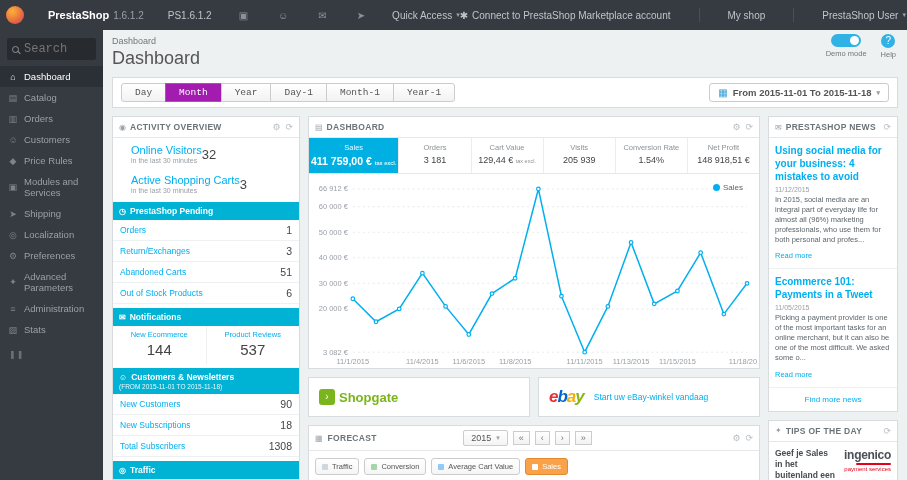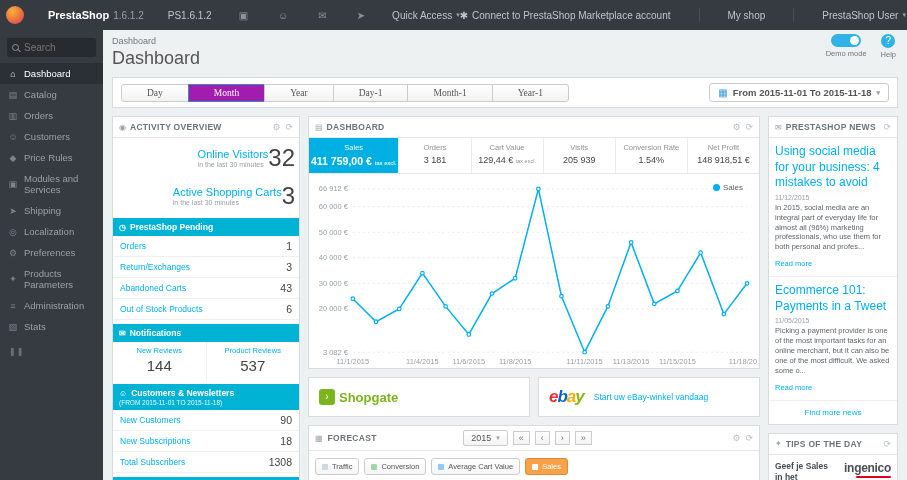--- a/index.html
+++ b/index.html
@@ -19,21 +19,21 @@
   .tb-icon { font-size:10px; color:#8b9197; margin:0 3px; cursor:pointer; }
   .caret { font-size:7px; color:#9aa0a6; }
   .avatar { width:15px; height:15px; background:linear-gradient(135deg,#e0a467,#8a5a2b); border-radius:2px; }
   .tb-sep { width:1px; height:14px; background:#4a4f57; margin:0 4px; }
 
   
   .sidebar { position:fixed; top:30px; left:0; width:103px; bottom:0; background:#363a41; z-index:10; }
   .search-box { margin:8px 7px 6px; display:flex; align-items:center; background:#272b30; border-radius:2px; padding:4px 5px; gap:5px; }
   .mag { width:7px; height:7px; border:1px solid #8b9197; border-radius:50%; position:relative; display:inline-block; flex:none; }
   .mag::after { content:""; position:absolute; width:4px; height:1px; background:#8b9197; transform:rotate(45deg); right:-3px; bottom:-1px; }
-  .search-box input { background:transparent; border:0; outline:none; color:#ccc; font-size:10px; width:68px; font-family:Liberation Sans, sans-serif; }
+  .search-box input { background:transparent; border:0; outline:none; color:#ccc; font-size:12px; width:68px; font-family:Liberation Mono, monospace; }
   .menu { list-style:none; }
   .menu li { display:flex; align-items:center; gap:6px; padding:5px 8px; font-size:9.5px; color:#9ba0a6; cursor:pointer; }
   .menu li .mi { font-size:9px; width:10px; text-align:center; color:#7d838a; flex:none; }
   .menu li.active { background:#2b3036; color:#fff; }
   .menu li.active .mi { color:#fff; }
   .collapse-btn { color:#6a7077; font-size:8px; padding:10px 9px; letter-spacing:1px; cursor:pointer; }
 
   
   .main { position:absolute; left:103px; top:30px; right:0; bottom:0; padding:4px 9px; overflow:hidden; }
   .page-head { position:relative; padding:2px 0 8px; }
@@ -41,44 +41,44 @@
   .title { font-size:18px; font-weight:normal; color:#555; margin-top:2px; }
   .head-tools { position:absolute; right:2px; top:0; display:flex; gap:14px; align-items:flex-start; }
   .demo, .help { text-align:center; }
   .toggle { width:30px; height:13px; border-radius:8px; background:#30b2e7; position:relative; cursor:pointer; margin:0 auto; }
   .knob { position:absolute; right:2px; top:2px; width:9px; height:9px; border-radius:50%; background:#fff; }
   .tool-label { font-size:7.5px; color:#72777b; margin-top:2px; }
   .help-icon { width:14px; height:14px; border-radius:50%; background:#30b2e7; color:#fff; font-size:10px; line-height:14px; text-align:center; margin:0 auto; cursor:pointer; }
 
   .filter-bar { display:flex; justify-content:space-between; align-items:center; background:#fff; border:1px solid #d8dcdf; padding:5px 8px; }
   .btn-group { display:flex; }
-  .fbtn { font-family:Liberation Serif, serif; font-size:9.5px; color:#555; background:linear-gradient(#fff,#f2f2f2); border:1px solid #ccc; padding:3px 25px; margin-left:-1px; cursor:pointer; }
+  .fbtn { font-family:Liberation Mono, monospace; font-size:9.5px; color:#555; background:linear-gradient(#fff,#f2f2f2); border:1px solid #ccc; padding:3px 13px; margin-left:-1px; cursor:pointer; }
   .fbtn:first-child { border-radius:3px 0 0 3px; margin-left:0; }
   .fbtn:last-child { border-radius:0 3px 3px 0; }
   .fbtn.active { background:#a21caf; border-color:#2e8fc0; color:#fff; }
   .date-range { display:flex; align-items:center; gap:5px; border:1px solid #ccc; background:#fff; padding:3px 8px; border-radius:3px; font-size:9.5px; color:#555; font-weight:bold; cursor:pointer; }
   .cal { color:#35a0d6; font-size:10px; font-weight:normal; }
 
   .columns { display:flex; gap:8px; margin-top:8px; align-items:flex-start; }
   .col-left { width:188px; flex:none; }
   .col-mid { width:452px; flex:none; display:flex; flex-direction:column; gap:8px; }
   .col-right { width:130px; flex:none; display:flex; flex-direction:column; gap:8px; }
 
   .panel { background:#fff; border:1px solid #d8dcdf; }
   .panel-head { display:flex; align-items:center; gap:4px; padding:5px 6px; border-bottom:1px solid #e4e8ea; color:#6b7479; }
   .ph-icon { font-size:8px; color:#9aa0a6; }
   .ph-title { font-size:8.5px; font-weight:bold; letter-spacing:0.3px; flex:1; white-space:nowrap; overflow:hidden; }
   .ph-tools { display:flex; gap:5px; color:#b9bfc4; font-size:9px; }
   .ph-tools span { cursor:pointer; }
 
   
-  .act-big { display:flex; justify-content:flex-end; align-items:center; padding:6px 4px 4px; }
+  .act-big { display:flex; justify-content:flex-start; align-items:center; padding:6px 18px 4px; }
   .act-label { color:#00aff0; font-size:11px; }
   .act-sub { color:#9aa0a6; font-size:7px; margin-top:1px; }
-  .act-value { color:#444; font-size:24px; }
+  .act-value { color:#444; font-size:13px; }
   .sec-bar { background:#00b2d4; color:#fff; font-size:8.5px; font-weight:bold; padding:4px 6px; display:flex; align-items:center; gap:4px; margin-top:4px; }
   .sb-icon { font-size:8px; }
   .sec-bar.two-line { flex-direction:column; align-items:flex-start; gap:1px; }
   .sb-line { display:flex; align-items:center; gap:4px; }
   .sb-sub { font-size:6.5px; font-weight:normal; opacity:.92; }
   .act-row { display:flex; justify-content:space-between; align-items:center; padding:4px 7px; border-bottom:1px solid #eef1f2; cursor:pointer; }
   .ar-label { color:#00aff0; font-size:8.5px; }
   .ar-value { color:#444; font-size:10.5px; }
   .notif-cols { display:flex; text-align:center; }
   .notif-col { flex:1; padding:4px 2px 6px; cursor:pointer; }
@@ -120,21 +120,21 @@
   .fc-spacer { flex:1; }
   .forecast-legend { display:flex; gap:5px; padding:7px 6px; flex-wrap:nowrap; }
   .chip { display:inline-flex; align-items:center; gap:4px; border:1px solid #ccc; border-radius:3px; background:linear-gradient(#fff,#f5f5f5); padding:3px 6px; font-size:7.5px; color:#555; cursor:pointer; white-space:nowrap; }
   .chip .sw { width:6px; height:6px; border-radius:1px; }
   .sw-traffic { background:#cfd8dc; } .sw-conversion { background:#a5d6a7; }
   .sw-acv { background:#90caf9; } .sw-sales { background:#fff; }
   .chip.active { background:#f9a24a; border-color:#e08b2d; color:#fff; }
 
   
   .news-article { padding:6px; border-bottom:1px solid #eef1f2; }
-  .na-title { color:#00aff0; font-size:12px; font-weight:normal; line-height:1.3; cursor:pointer; display:block; }
+  .na-title { color:#00aff0; font-size:10px; font-weight:bold; line-height:1.3; cursor:pointer; display:block; }
   .na-date { font-size:7px; color:#9aa0a6; margin:3px 0 2px; }
   .na-excerpt { font-size:7.5px; color:#5d666c; line-height:1.32; }
   .na-read { color:#00aff0; font-size:7.5px; margin-top:2px; display:inline-block; cursor:pointer; }
   .find-more { display:block; text-align:center; color:#00aff0; font-size:8px; padding:7px 4px; cursor:pointer; }
   .tips-body { padding:6px; }
   .tips-top { display:flex; justify-content:space-between; gap:6px; }
   .tips-headline { font-size:8.5px; font-weight:bold; color:#454c52; width:62px; line-height:1.3; }
   .ingenico { text-align:right; flex:none; }
   .ing-name { font-size:12px; font-weight:bold; color:#4b5056; letter-spacing:-0.3px; }
   .ing-swoosh { height:2px; background:#e2001a; border-radius:2px; margin:1px 0 1px 12px; }
@@ -211,21 +211,21 @@
     <li>
         <span class="mi">◎</span>
         <span>Localization</span>
       </li>
     <li>
         <span class="mi">⚙</span>
         <span>Preferences</span>
       </li>
     <li>
         <span class="mi">✦</span>
-        <span>Products Parameters</span>
+        <span>Advanced Parameters</span>
       </li>
     <li>
         <span class="mi">≡</span>
         <span>Administration</span>
       </li>
     <li>
         <span class="mi">▨</span>
         <span>Stats</span>
       </li>
   </ul>
@@ -301,34 +301,34 @@
       <div class="act-row">
           <span class="ar-label">Orders</span>
           <span class="ar-value">1</span>
         </div>
       <div class="act-row">
           <span class="ar-label">Return/Exchanges</span>
           <span class="ar-value">3</span>
         </div>
       <div class="act-row">
           <span class="ar-label">Abandoned Carts</span>
-          <span class="ar-value">43</span>
+          <span class="ar-value">51</span>
         </div>
       <div class="act-row">
           <span class="ar-label">Out of Stock Products</span>
           <span class="ar-value">6</span>
         </div>
 
       <div class="sec-bar">
         <span class="sb-icon">✉</span>
         <span>Notifications</span>
       </div>
       <div class="notif-cols">
         <div class="notif-col">
-          <div class="nc-label">New Reviews</div>
+          <div class="nc-label">New Ecommerce</div>
           <div class="nc-value">144</div>
         </div>
         <div class="notif-col">
           <div class="nc-label">Product Reviews</div>
           <div class="nc-value">537</div>
         </div>
       </div>
 
       <div class="sec-bar two-line">
         <div class="sb-line">

